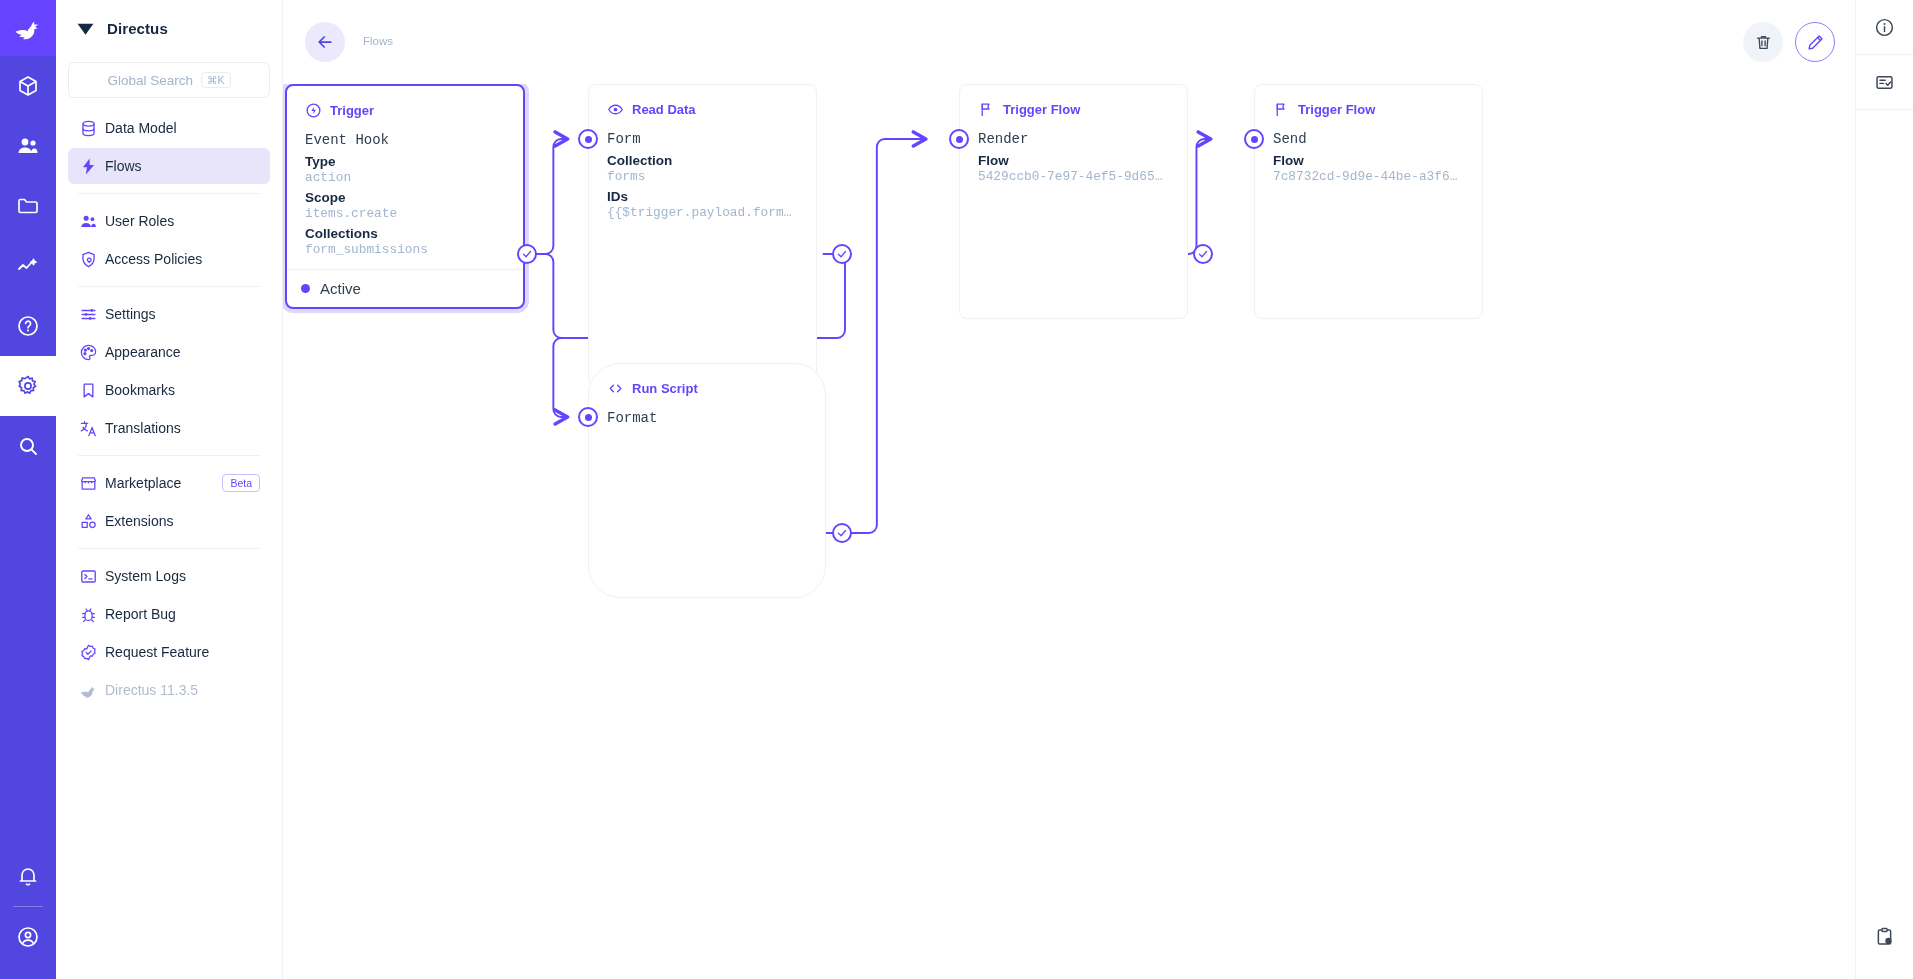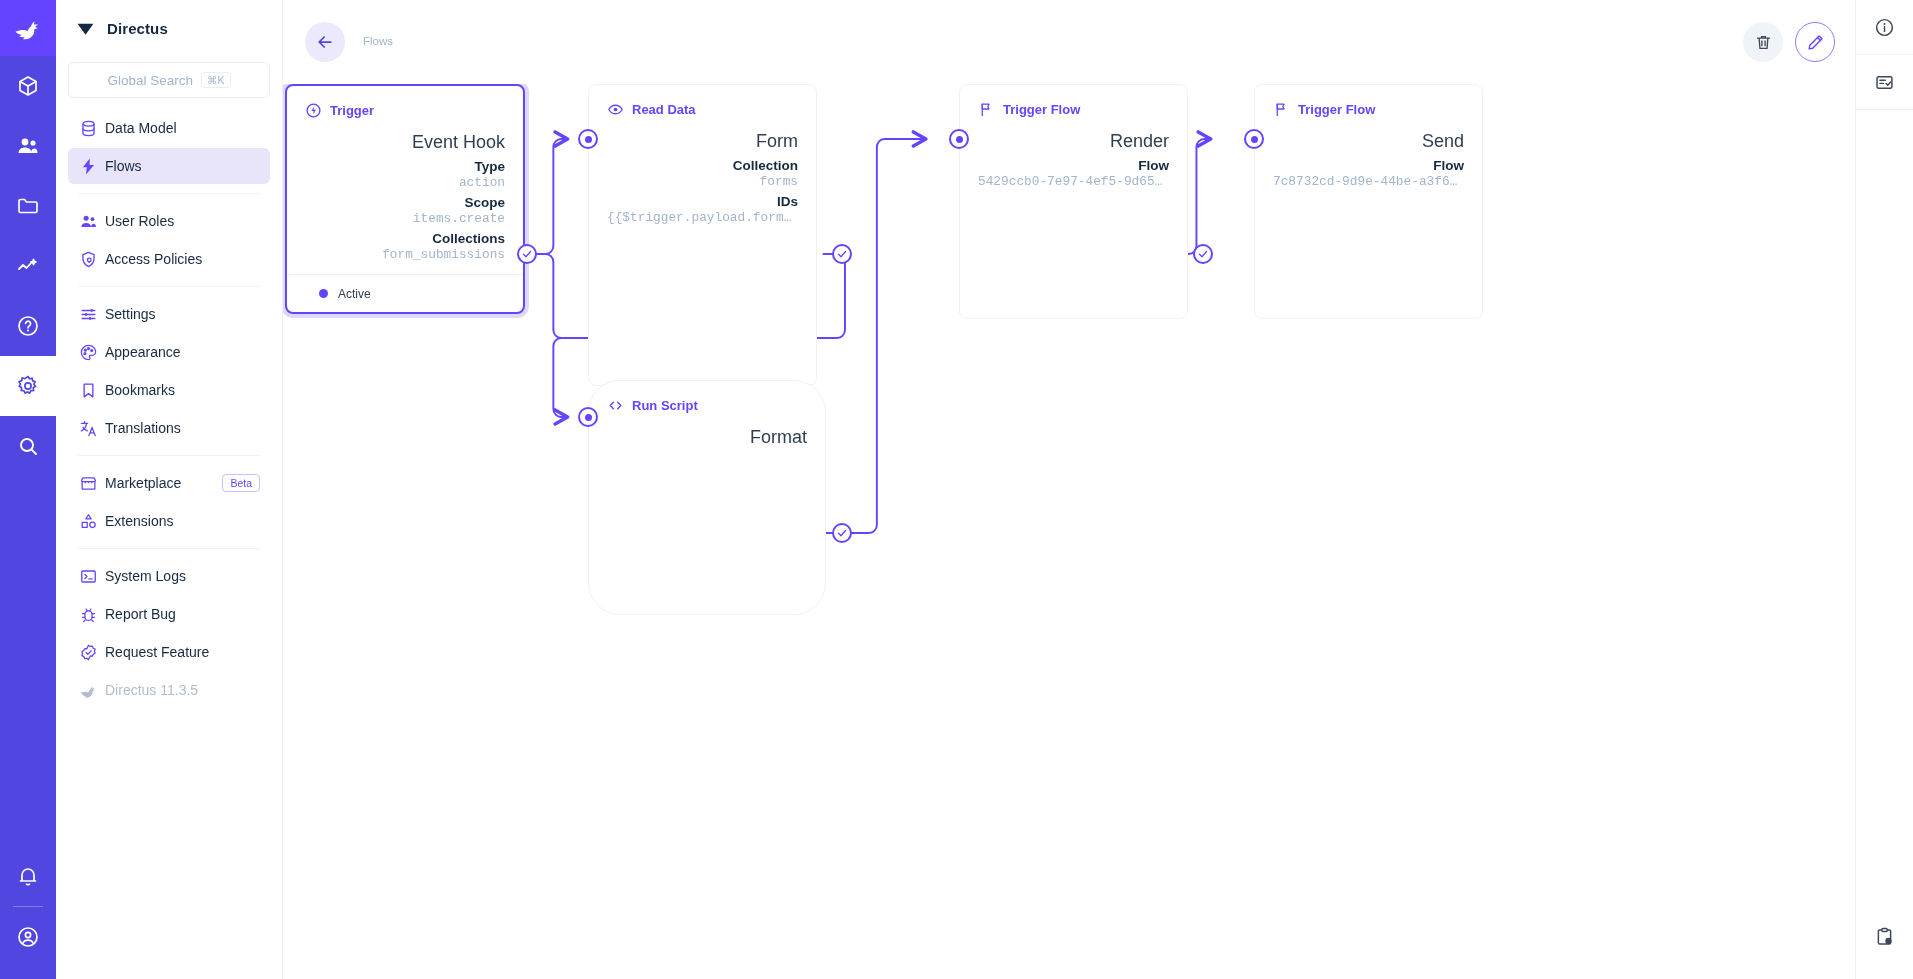--- a/index.html
+++ b/index.html
@@ -2,21 +2,21 @@
 <html><head>
 <meta charset="utf-8">
 <style>
   * { box-sizing: border-box; margin: 0; padding: 0; }
   html, body {
     width: 1913px; height: 979px;
     font-family: "Liberation Sans", sans-serif;
     background: #ffffff;
     overflow: hidden;
   }
-  .app { position: relative; width: 1913px; height: 979px; display: flex; text-align: right; }
+  .app { position: relative; width: 1913px; height: 979px; display: flex; }
 
   
   .rail {
     width: 56px; height: 979px;
     background: #5246e0;
     display: flex; flex-direction: column; align-items: center;
     flex: none;
     position: relative;
   }
   .rail-btn {
@@ -113,40 +113,40 @@
     position: absolute;
     background: #ffffff;
     border: 1px solid #f0f1f3;
     border-radius: 8px;
     padding: 16px 18px;
   }
   .panel-hd { display: flex; align-items: center; gap: 8px; margin-bottom: 13px; }
   .panel-hd .hico { color: #6644ff; display:flex; align-items:center; }
   .panel-hd .hico svg { width: 17px; height: 17px; display:block; }
   .panel-hd .htxt { color: #6644ff; font-size: 13px; font-weight: 700; }
-  .p-name { font-size: 18px; color: #2f3e51; margin-bottom: 6px; }
+  .p-name { font-size: 14px; color: #2f3e51; margin-bottom: 6px; font-family: Liberation Mono, monospace; }
   .p-key { font-size: 13.5px; font-weight: 700; color: #172940; margin-top: 5px; }
   .p-val {
     font-family: "Liberation Mono", "DejaVu Sans Mono", monospace;
     font-size: 12.8px; color: #a2b5cd; margin-top: 1px;
     white-space: nowrap; overflow: hidden; text-overflow: ellipsis;
   }
 
   
   .panel.trigger {
     border: 2px solid #6644ff;
     box-shadow: 0 0 0 4px #ded8fb;
     padding-bottom: 0;
   }
   .trigger-foot {
     margin: 12px -18px 0 -18px;
     border-top: 1px solid #f0f1f3;
     height: 38px; display: flex; align-items: center; gap: 10px;
-    padding: 0 32px;
-    font-size: 12px; color: #2f3e51;
+    padding: 0 14px;
+    font-size: 15px; color: #2f3e51;
   }
   .trigger-foot .sdot { width: 9px; height: 9px; border-radius: 50%; background: #6644ff; }
 
   
   .node {
     position: absolute; width: 20px; height: 20px; border-radius: 50%;
     background: #fff; border: 2px solid #6644ff;
     display: flex; align-items: center; justify-content: center;
     z-index: 4;
   }
@@ -501,21 +501,21 @@
           </span>
           <span class="htxt">Read Data</span>
         </div>
         <div class="p-name">Form</div>
         <div class="p-key">Collection</div>
         <div class="p-val">forms</div>
         <div class="p-key">IDs</div>
         <div class="p-val">{{$trigger.payload.form}}</div>
       </div>
 
-      <div class="panel" style="left:305px; top:296px; width:238px; height:235px;border-radius:32px;">
+      <div class="panel" style="left:305px; top:279px; width:238px; height:235px;border-radius:32px;">
         <div class="panel-hd">
           <span class="hico">
             <svg viewBox="0 0 24 24" fill="none" stroke="currentColor" stroke-width="2" stroke-linecap="round" stroke-linejoin="round">
                 <path d="M9 7.5L4.5 12 9 16.5M15 7.5L19.5 12 15 16.5"></path>
               </svg>
           </span>
           <span class="htxt">Run Script</span>
         </div>
         <div class="p-name">Format</div>
       </div>

